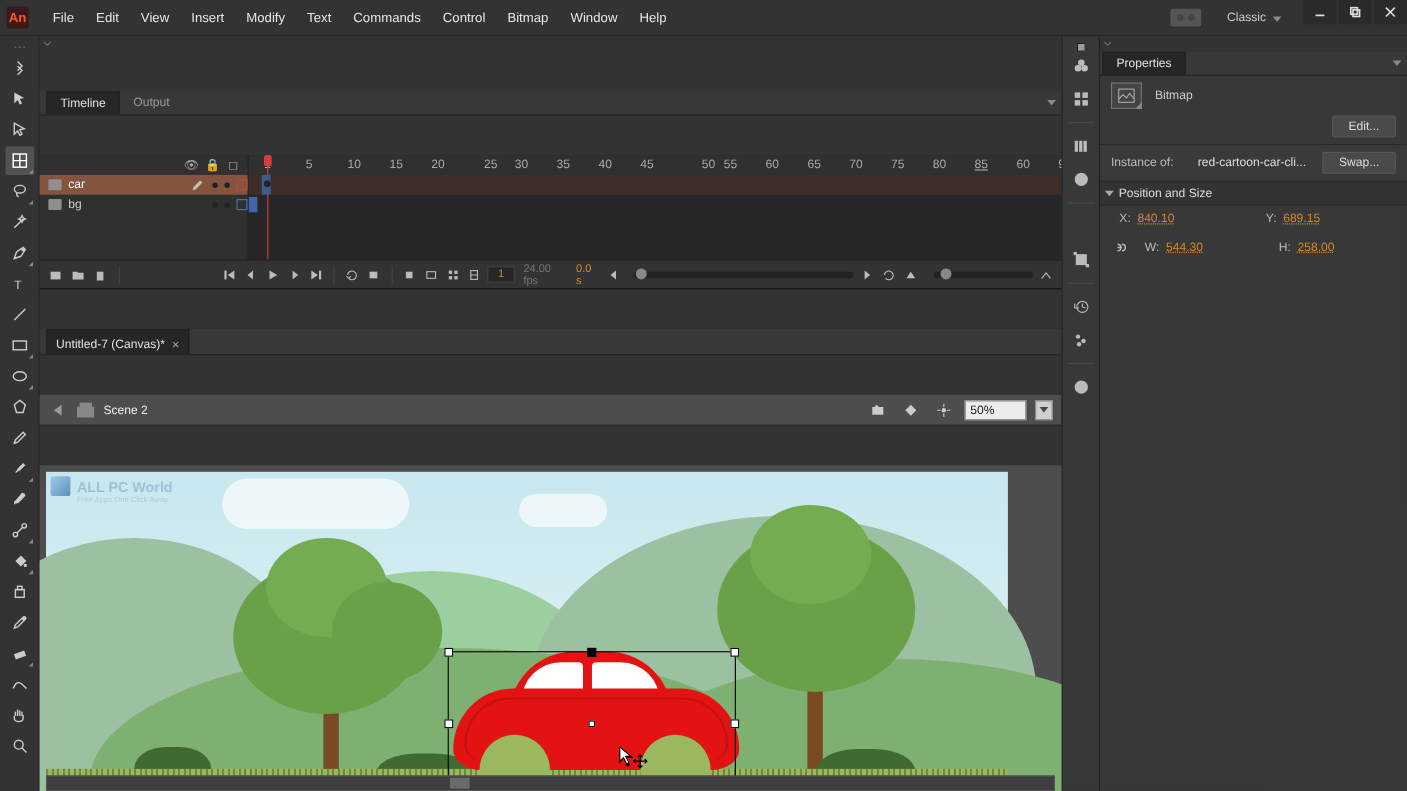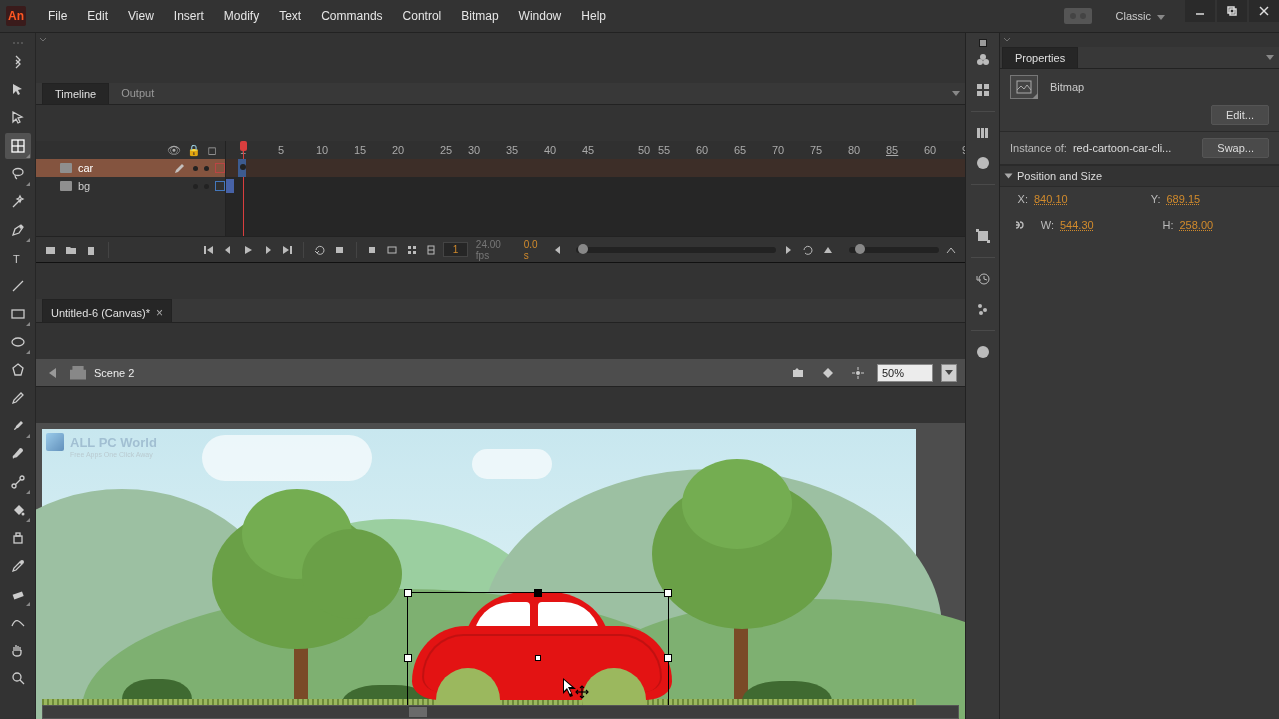--- a/index.html
+++ b/index.html
@@ -42,21 +42,21 @@
 .panel-tabstrip .fill { flex:1; }
 .panel-tabstrip .menu-caret { width: 18px; display:flex;align-items:center;justify-content:center;}
 .panel-tabstrip .menu-caret::before{content:"";border-left:4px solid transparent;border-right:4px solid transparent;border-top:5px solid #888;}
 
 
 .timeline { height: 122px; background: #262626; display:flex; flex-direction:column; border-bottom: 1px solid #111; }
 .tl-top { flex:1; display:flex; min-height:0; }
 .layer-col { width: 190px; background: #303030; display:flex; flex-direction:column; border-right: 1px solid #222; }
 .layer-header { height: 18px; display:flex; align-items:center; justify-content:flex-end; gap: 10px; padding-right: 8px; color:#aaa; font-size:10px;}
 .layer-header span{width:10px;text-align:center;}
-.layer { height: 18px; display:flex; align-items:center; gap:6px; padding-left: 24px; font-size:11px;}
+.layer { height: 18px; display:flex; align-items:center; gap:6px; padding-left: 8px; font-size:11px;}
 .layer.sel{ background:#84543f; color:#fff;}
 .layer .folder-icon{width:12px;height:10px;background:#8f8f8f;border-radius:1px;position:relative;}
 .layer .pencil{margin-left:auto;width:14px;height:14px;opacity:.9;}
 .layer .pencil svg{width:14px;height:14px;fill:#ccc;}
 .layer .dot, .layer .dot2{width:5px;height:5px;border-radius:50%;background:#222;}
 .layer .lockslot{width:5px;height:5px;border-radius:50%;background:#222;}
 
 .frame-area { flex:1; position:relative; overflow:hidden;}
 .ruler { height:18px; background:#303030; position:relative; color:#aaa; font-size:10px;}
 .ruler .tick{position:absolute; top:3px;}
@@ -568,21 +568,21 @@
         <div class="tl-btn">
             <svg viewBox="0 0 12 12">
               <polyline points="2,9 6,4 10,9" fill="none" stroke="#bbb"></polyline>
             </svg>
           </div>
       </div>
     </div>
 
     <div class="doc-tabs">
       <div class="doc-tab">
-        <span>Untitled-6 (Canvas)*</span>
+        <span>Untitled-7 (Canvas)*</span>
         <span class="close">×</span>
       </div>
     </div>
 
     <div class="edit-bar">
       <div class="back">
           <svg viewBox="0 0 14 14">
             <polygon points="10,2 10,12 3,7"></polygon>
           </svg>
         </div>
@@ -794,21 +794,21 @@
               <polyline points="1,10 5,6 8,9 11,5 15,10" fill="none" stroke="#aaa"></polyline>
             </svg>
         </div>
         <span>Bitmap</span>
       </div>
       <div class="prop-row" style="justify-content:flex-end;padding-top:0;">
         <div class="btn">Edit...</div>
       </div>
       <div class="prop-row" style="border-top:1px solid #2a2a2a;border-bottom:1px solid #2a2a2a;background:#3a3a3a;">
         <span class="instance-text">Instance of:</span>
-        <span style="margin-left:6px;color:#ddd;flex:1;white-space:nowrap;overflow:hidden;text-overflow:ellipsis;">red-cartoon-car-cli...</span>
+        <span style="margin-left:22px;color:#ddd;flex:1;white-space:nowrap;overflow:hidden;text-overflow:ellipsis;">red-cartoon-car-cli...</span>
         <div class="btn">Swap...</div>
       </div>
       <div class="section-header">
         <div class="tri"></div>
         <span>Position and Size</span>
       </div>
       <div class="field-row">
         <div class="col">
           <span class="field-label">X:</span>
           <span class="field-val">840.10</span>

